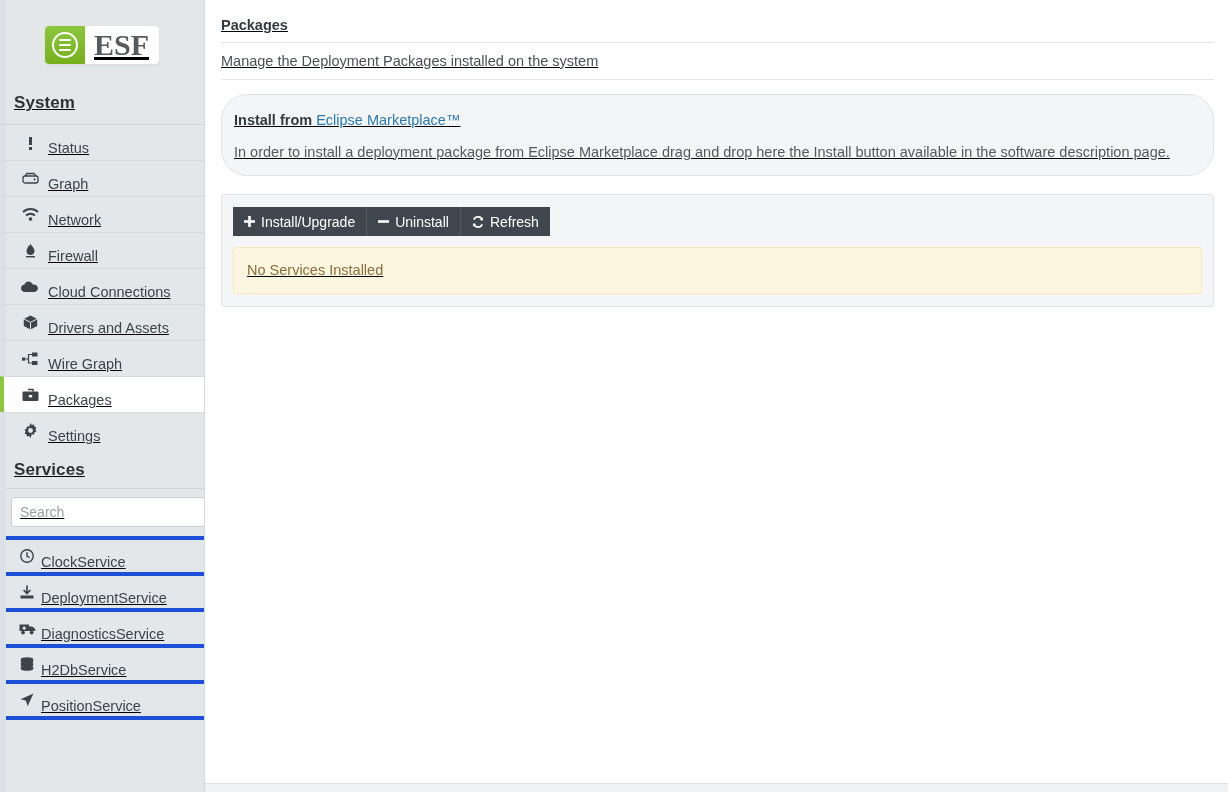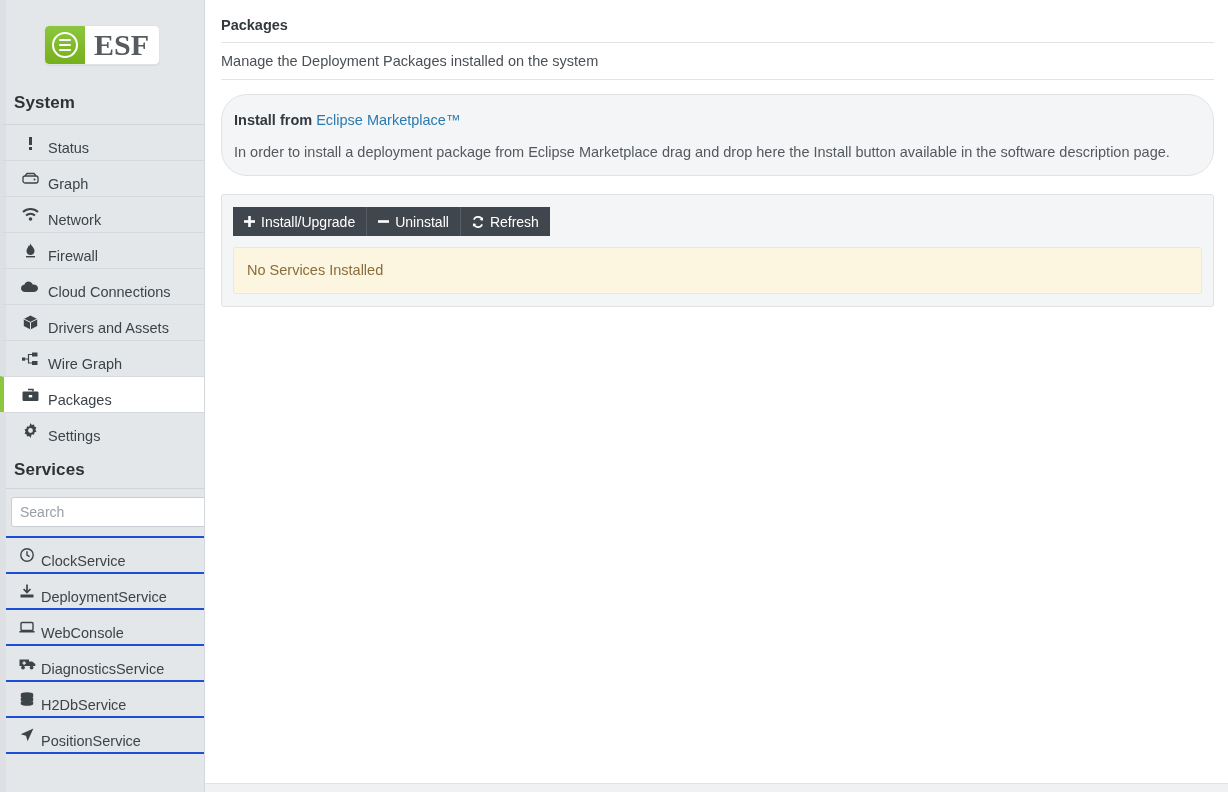--- a/index.html
+++ b/index.html
@@ -6,21 +6,21 @@
   * { box-sizing: border-box; }
   html, body {
     margin: 0; padding: 0;
     width: 1228px; height: 792px;
     overflow: hidden;
     background: #ffffff;
     font-family: "Liberation Sans", sans-serif;
     -webkit-font-smoothing: antialiased;
   }
 
-  #app { position: relative; width: 1228px; height: 700px; display: flex; }
+  #app { position: relative; width: 1228px; height: 700px; display: flex; text-decoration: underline; }
 
   
   #sidebar {
     width: 205px;
     min-width: 205px;
     height: 792px;
     background: #e3e7ea;
     border-right: 1px solid #d3d8dc;
     position: relative;
     overflow: hidden;
@@ -121,21 +121,21 @@
   }
   .nav-label { line-height: 1; margin-top: 12px; }
 
   .svc-item {
     display: flex;
     align-items: center;
     height: 36px;
     padding-left: 14px;
     font-size: 14.5px;
     color: #3d4448;
-    border-top: 2px solid #1d4ed8;
+    border-top: 4px solid #1d4ed8;
     border-left: 4px solid transparent;
     cursor: pointer;
   }
   .svc-item .ic {
     width: 18px;
     display: inline-flex;
     justify-content: center;
     align-items: center;
     margin-right: 5px;
     color: #3d4448;
@@ -381,29 +381,20 @@
         <span class="nav-label">ClockService</span>
       </li>
       <li class="svc-item">
         <span class="ic">
           <svg width="14" height="14" viewBox="0 0 14 14">
               <path d="M7 0.5 V7.5 M3.6 5 L7 8.6 L10.4 5" fill="none" stroke="currentColor" stroke-width="1.7"></path>
               <rect x="0.5" y="10.5" width="13" height="3" fill="currentColor"></rect>
             </svg>
         </span>
         <span class="nav-label">DeploymentService</span>
-      </li>
-      <li class="svc-item">
-        <span class="ic">
-          <svg width="16" height="13" viewBox="0 0 16 13">
-              <rect x="2" y="1.5" width="12" height="8" rx="1" fill="none" stroke="currentColor" stroke-width="1.4"></rect>
-              <rect x="0.3" y="10" width="15.4" height="1.6" rx=".6" fill="currentColor"></rect>
-            </svg>
-        </span>
-        <span class="nav-label">WebConsole</span>
       </li>
       <li class="svc-item">
         <span class="ic">
           <svg width="17" height="13" viewBox="0 0 17 13">
               <rect x="0.5" y="2.5" width="9.5" height="6.5" fill="currentColor"></rect>
               <path d="M10 4.5 H13.2 L16.3 7 V9 H10 Z" fill="currentColor"></path>
               <circle cx="4" cy="10.6" r="1.9" fill="currentColor"></circle>
               <circle cx="12.6" cy="10.6" r="1.9" fill="currentColor"></circle>
               <rect x="4.4" y="4.4" width="1.5" height="3.3" fill="#e3e7ea"></rect>
               <rect x="3.5" y="5.4" width="3.4" height="1.4" fill="#e3e7ea"></rect>

